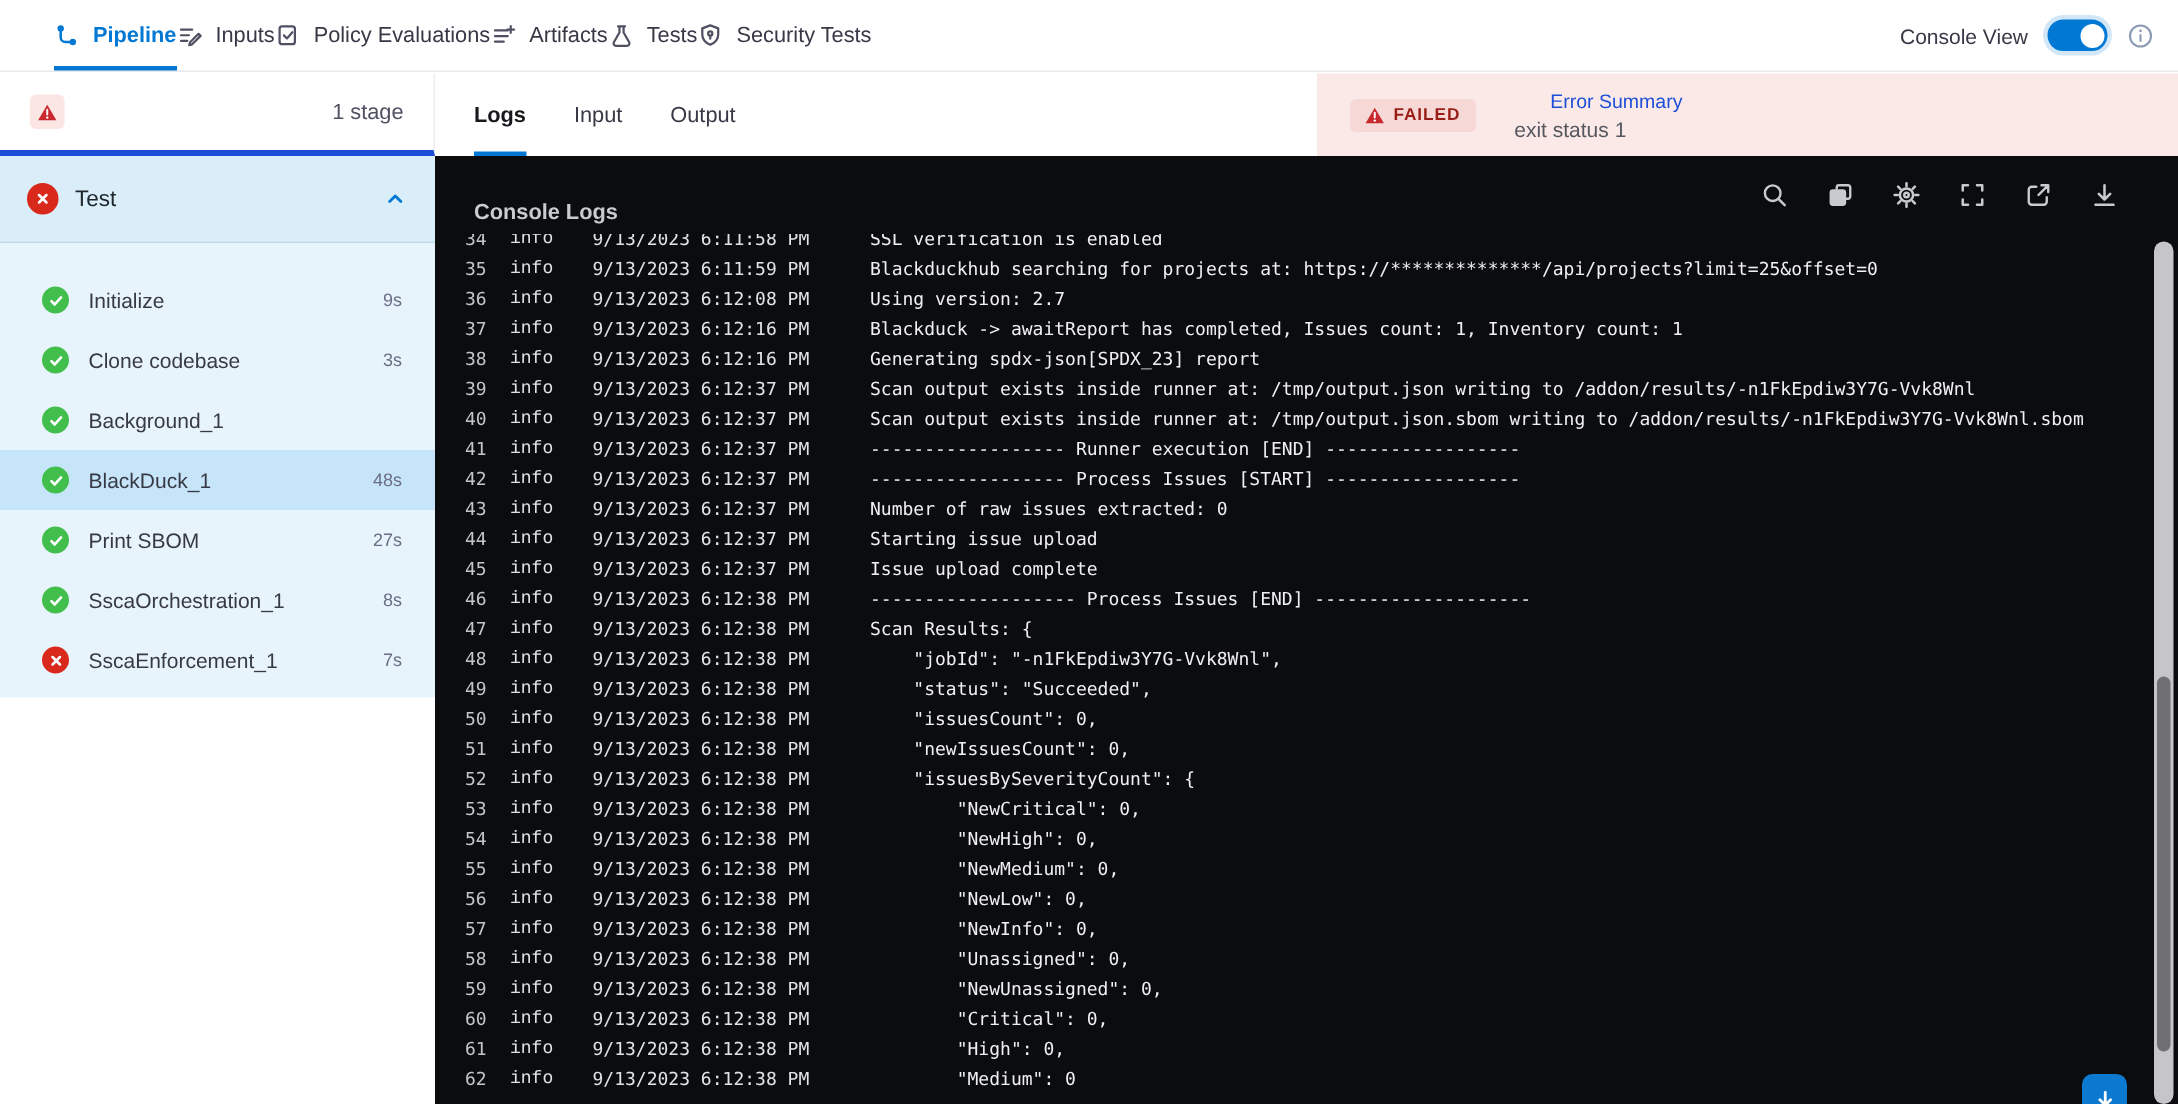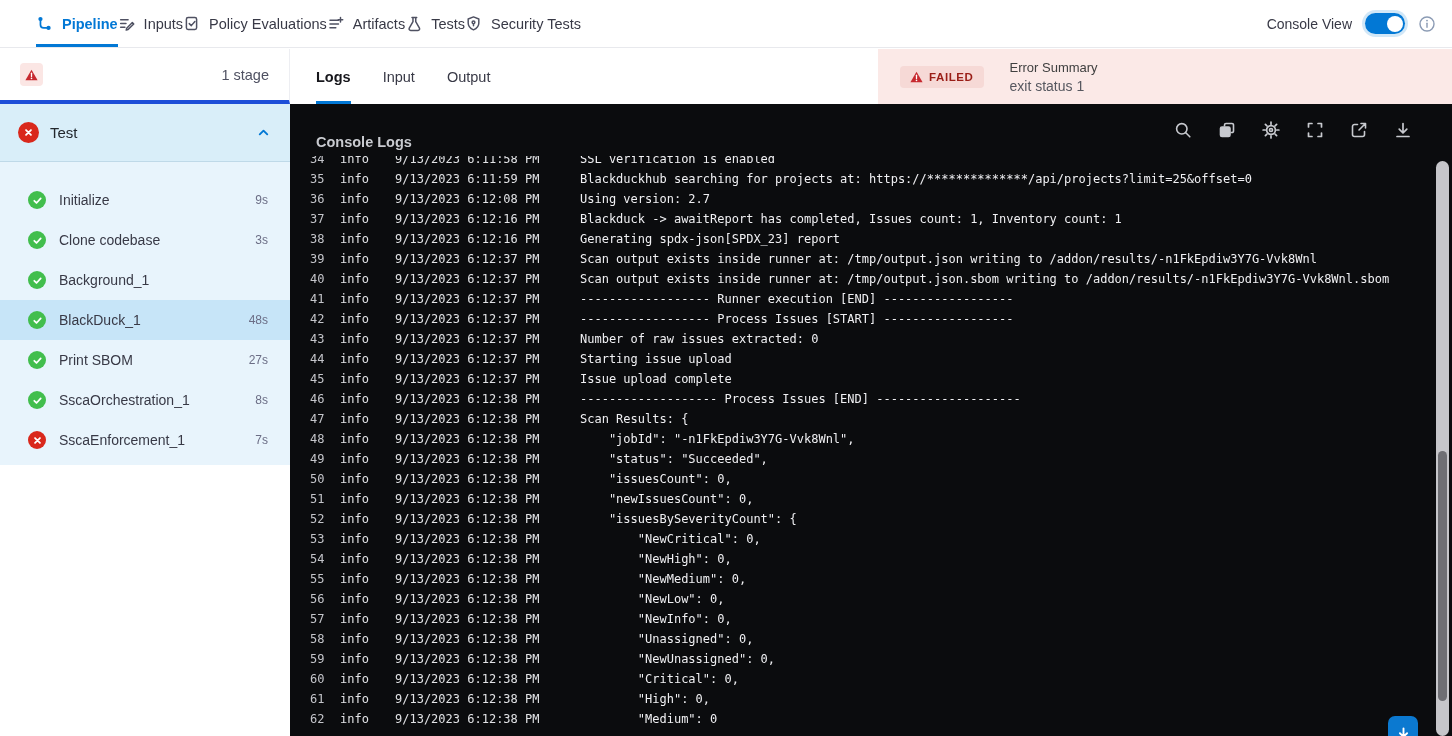--- a/index.html
+++ b/index.html
@@ -49,35 +49,35 @@
   .tabs-row { position:absolute; left:290px; top:49px; width:588px; height:55px; background:#fff;
     display:flex; align-items:stretch; padding-left:26px; gap:32px; }
   .mtab { display:flex; align-items:center; font-size:14.5px; color:#383946; cursor:pointer; }
   .mtab.active { font-weight:700; color:#17171C; box-shadow:inset 0 -3px 0 #0278D5; }
   .error-band { position:absolute; left:878px; top:49px; width:574px; height:55px; background:#FBE9E7;
     display:flex; align-items:center; padding-left:22px; gap:26px; }
   .failed-badge { display:flex; align-items:center; gap:6px; background:#F6D9D6; border-radius:4px;
     padding:5px 10px; }
   .failed-badge .txt { font-size:11.5px; font-weight:700; letter-spacing:.6px; color:#9A1E17; }
   .err-texts { display:flex; flex-direction:column; line-height:19px; }
-  .err-title { font-size:13px; color:#404040; font-weight:500; }
+  .err-title { font-size:13px; color:#1d4ed8; font-weight:500;margin-left:24px; }
   .err-msg { font-size:14px; color:#56575F; }
 
   
   .console { position:absolute; left:290px; top:104px; width:1162px; height:632px; background:#0B0C0E; }
   .console-header { height:52px; display:flex; align-items:center; padding:0 26px; }
   .console-title { font-size:14.5px; font-weight:700; color:#C9CBD0;margin-top:24px; }
   .console-toolbar { margin-left:auto; display:flex; align-items:center; gap:25px; margin-right:14px; }
   .tool-btn { width:19px; height:19px; color:#C8CACF; display:flex; align-items:center; justify-content:center; cursor:pointer; }
   .log-area { position:absolute; left:0; top:52px; right:0; bottom:0; overflow:hidden; }
   .log-list { transform:translateY(-7px); }
   .logrow { height:20px; display:flex; align-items:center; padding-left:20px;
     font-family:"DejaVu Sans Mono", monospace; font-size:12px; }
   .c-n { width:30px; color:#C4C5CA; flex:none; }
-  .c-level { width:55px; color:#E2E3E6; flex:none; }
+  .c-level { width:55px; color:#E2E3E6; flex:none;font-family:Liberation Mono, monospace; }
   .c-time { width:185px; color:#E2E3E6; flex:none; }
   .c-msg { white-space:pre; color:#F0F0F3; }
 
   
   .sb-track { position:absolute; right:3px; top:57px; width:13px; height:575px; background:#C6C6CA;
     border-radius:7px; cursor:pointer; }
   .sb-thumb { position:absolute; left:2px; top:290px; width:9px; height:250px; background:#6F6F74; border-radius:5px; cursor:grab; }
   .jump-btn { position:absolute; right:34px; bottom:-10px; width:30px; height:30px; border-radius:7px;
     background:#0B79D0; display:flex; align-items:center; justify-content:flex-start; padding-top:5px;
     justify-content:center; color:#fff; cursor:pointer; }

